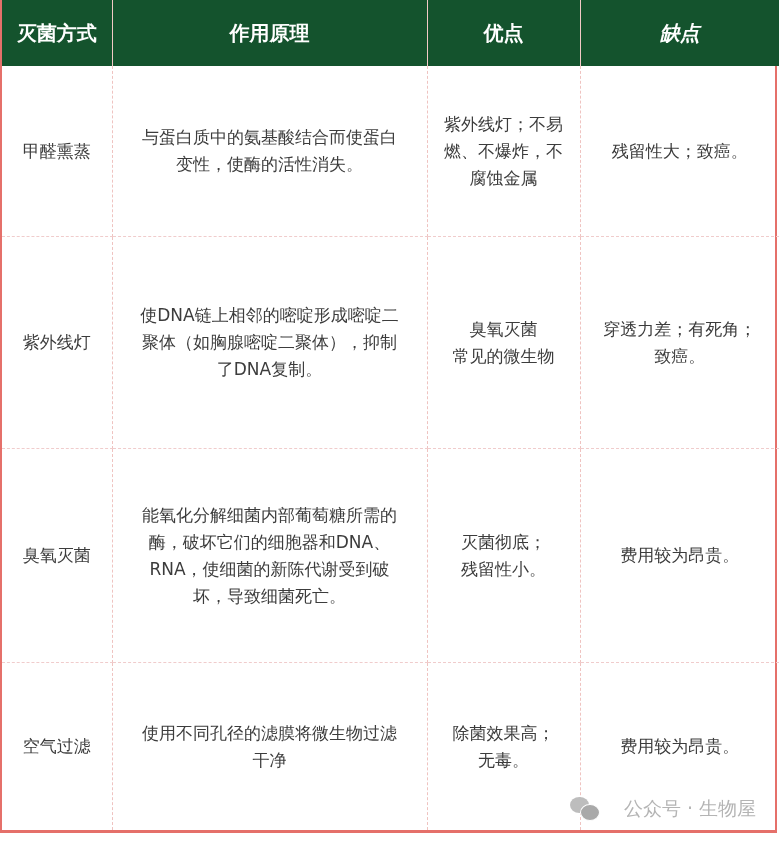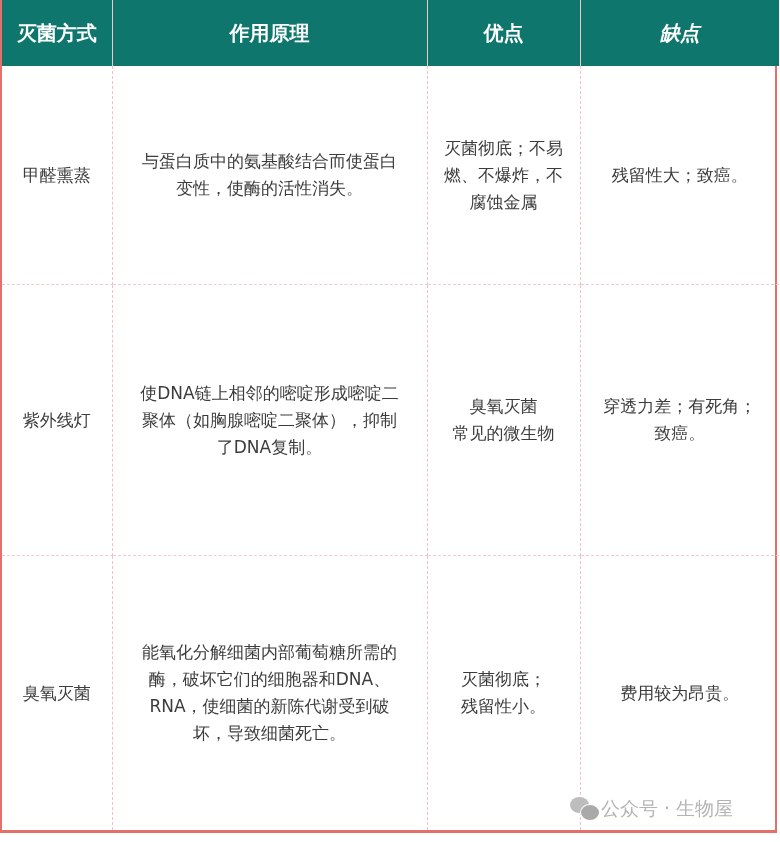--- a/index.html
+++ b/index.html
@@ -2,35 +2,35 @@
 <html><head>
 <meta charset="utf-8">
 <style>
   html, body { margin: 0; padding: 0; background: #ffffff; }
   body { width: 780px; height: 842px; position: relative; overflow: hidden;
          font-family: "DejaVu Sans", "Liberation Sans", sans-serif; }
   .table-wrap { position: absolute; left: 0; top: 0; width: 777px; height: 833px;
                 border-left: 2px solid #e5706a; border-right: 2px solid #e5706a;
                 border-bottom: 3px solid #e5706a; box-sizing: border-box; }
   table { border-collapse: collapse; width: 100%; height: 100%; table-layout: fixed; }
-  th { background: #0f766e; color: #ffffff; font-weight: bold; font-size: 20px;
+  th { background: #14532d; color: #ffffff; font-weight: bold; font-size: 20px;
        height: 66px; text-align: center; vertical-align: middle;
        border-right: 1px solid #f3c9c6; padding: 0; }
   th:last-child { border-right: none; font-style: italic; }
   td { color: #3c3c3c; font-size: 17px; line-height: 27px; text-align: center;
        vertical-align: middle; border-right: 1px dashed #efc3c0;
        border-bottom: 1px dashed #f0cccc; padding: 0 10px; }
   td:last-child { border-right: none; margin-top: 24px; }
   tr:last-child td { border-bottom: none; }
   col.c1 { width: 110px; } col.c2 { width: 315px; } col.c3 { width: 153px; } col.c4 { width: 199px; }
   .r1 { height: 134px; } .r2 { height: 166px; } .r3 { height: 168px; }
   .r4 { height: 168px; } .r5 { height: 131px; }
   .line { display: block; }
   .watermark { position: absolute; left: 570px; top: 796px; display: flex; align-items: center;
-               gap: 1px; color: #b4b4b4; font-size: 19px; }
+               gap: 24px; color: #b4b4b4; font-size: 19px; }
   .wm-icon { width: 30px; height: 24px; position: relative; }
   .wm-icon .b1 { position: absolute; left: 0; top: 0; width: 19px; height: 16px; border-radius: 50%; background: #bdbdbd; }
   .wm-icon .b2 { position: absolute; left: 10px; top: 7px; width: 18px; height: 15px; border-radius: 50%; background: #a9a9a9; border: 1px solid #fff; }
 </style>
 </head>
 <body>
 
 <div class="table-wrap">
   <table>
     <colgroup>
@@ -50,21 +50,21 @@
     <tbody>
       <tr class="r1">
         <td>
             <span class="line">甲醛熏蒸</span>
           </td>
         <td>
           <span class="line">与蛋白质中的氨基酸结合而使蛋白</span>
           <span class="line">变性，使酶的活性消失。</span>
         </td>
         <td>
-          <span class="line">灭菌彻底；不易</span>
+          <span class="line">紫外线灯；不易</span>
           <span class="line">燃、不爆炸，不</span>
           <span class="line">腐蚀金属</span>
         </td>
         <td>
             <span class="line">残留性大；致癌。</span>
           </td>
       </tr>
       <tr class="r2">
         <td>
             <span class="line">紫外线灯</span>
@@ -94,20 +94,36 @@
           <span class="line">坏，导致细菌死亡。</span>
         </td>
         <td>
           <span class="line">灭菌彻底；</span>
           <span class="line">残留性小。</span>
         </td>
         <td>
             <span class="line">费用较为昂贵。</span>
           </td>
       </tr>
+      <tr class="r5">
+        <td>
+            <span class="line">空气过滤</span>
+          </td>
+        <td>
+          <span class="line">使用不同孔径的滤膜将微生物过滤</span>
+          <span class="line">干净</span>
+        </td>
+        <td>
+          <span class="line">除菌效果高；</span>
+          <span class="line">无毒。</span>
+        </td>
+        <td>
+            <span class="line">费用较为昂贵。</span>
+          </td>
+      </tr>
     </tbody>
   </table>
 </div>
 
 <div class="watermark">
   <span class="wm-icon">
       <span class="b1"></span>
       <span class="b2"></span>
     </span>
   <span>公众号 · 生物屋</span>

